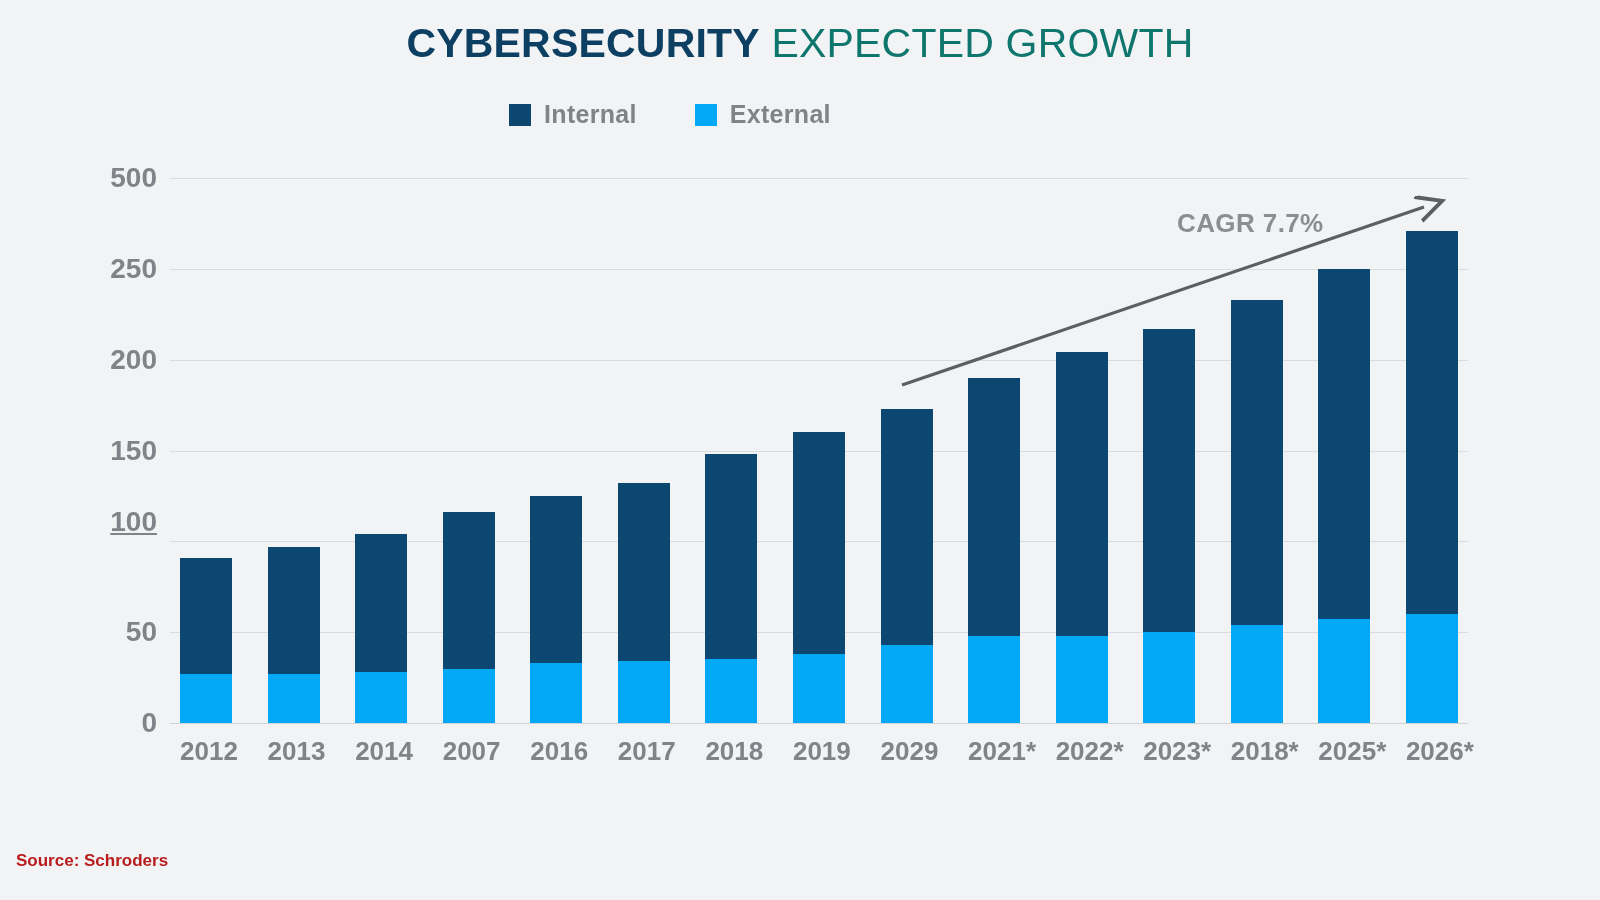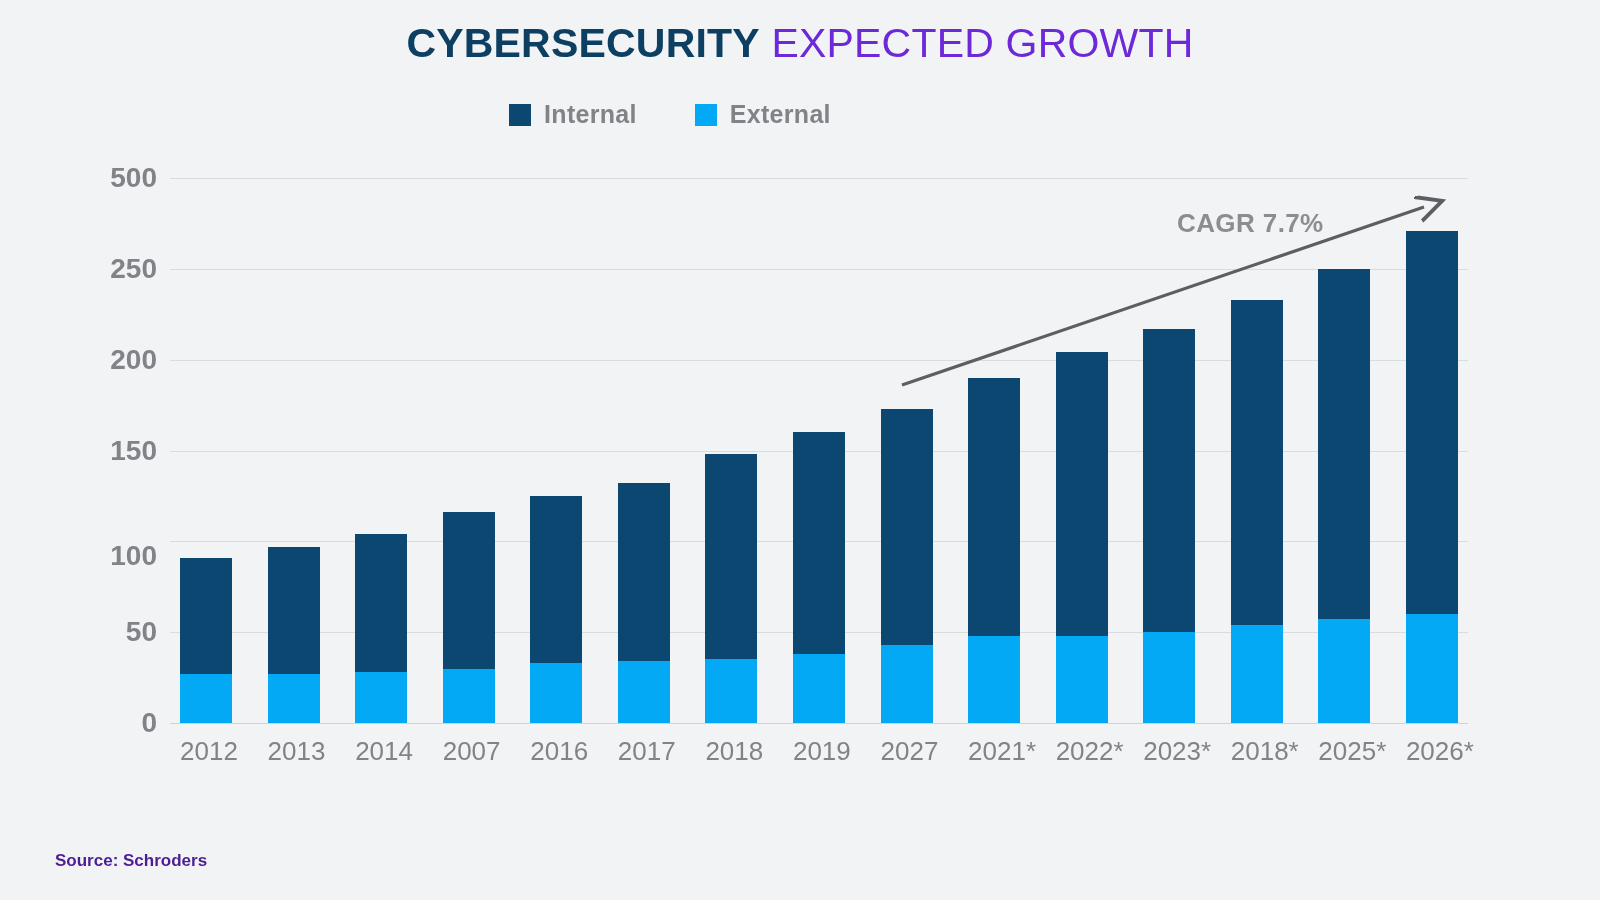--- a/index.html
+++ b/index.html
@@ -23,21 +23,21 @@
     font-size: 41px;
     letter-spacing: 0.2px;
     white-space: nowrap;
   }
   .title .t-strong {
     font-weight: bold;
     color: #0d3f63;
   }
   .title .t-light {
     font-weight: normal;
-    color: #6d28d9;
+    color: #0f766e;
   }
 
   
   .legend {
     position: absolute;
     top: 100px; left: 0; width: 1340px;
     display: flex;
     justify-content: center;
     align-items: center;
     gap: 58px;
@@ -122,21 +122,21 @@
     height: 46px;
     display: flex;
     align-items: center;
     justify-content: space-between;
     padding: 0 10px;
   }
   .xlabel {
     width: 52px;
     text-align: left;
     font-size: 26px;
-    font-weight: normal;
+    font-weight: bold;
     color: #808488;
     white-space: nowrap;
   }
 
   
   .cagr-svg {
     position: absolute;
     left: 880px; top: 185px;
     width: 580px; height: 215px;
     overflow: visible;
@@ -158,23 +158,22 @@
     font-size: 23px;
     font-weight: bold;
     color: #808488;
     white-space: nowrap;
   }
   .source {
     position: absolute;
     left: 16px; top: 851px;
     font-size: 17px;
     font-weight: bold;
-    color: #4c1d95;
-    white-space: nowrap;
-    margin-left: 39px;
+    color: #b91c1c;
+    white-space: nowrap;
   }
 
   
   .logo {
     position: absolute;
     right: 22px; top: 782px;
     width: 168px; height: 100px;
     text-align: center;
   }
   .logo-word {
@@ -202,21 +201,21 @@
     </div>
     <div class="legend-item">
       <span class="legend-swatch" style="background:#03a9f4"></span>
       <span class="legend-label">External</span>
     </div>
   </div>
 
   <div class="ylabels" id="ylabels">
       <div class="ylabel" style="top: 545px;">0</div>
       <div class="ylabel" style="top: 454.167px;">50</div>
-      <div class="ylabel" style="top: 378px;">100</div>
+      <div class="ylabel" style="top: 344px; text-decoration: underline;">100</div>
       <div class="ylabel" style="top: 272.5px;">150</div>
       <div class="ylabel" style="top: 181.667px;">200</div>
       <div class="ylabel" style="top: 90.8333px;">250</div>
       <div class="ylabel" style="top: 0px;">500</div>
     </div>
 
   <div class="plot">
     <div class="gridlines" id="gridlines">
         <div class="gridline baseline" style="top: 545px;"></div>
         <div class="gridline" style="top: 454.167px;"></div>
@@ -292,21 +291,21 @@
 
   <div class="xlabels" id="xlabels">
       <div class="xlabel">2012</div>
       <div class="xlabel">2013</div>
       <div class="xlabel">2014</div>
       <div class="xlabel">2007</div>
       <div class="xlabel">2016</div>
       <div class="xlabel">2017</div>
       <div class="xlabel">2018</div>
       <div class="xlabel">2019</div>
-      <div class="xlabel">2027</div>
+      <div class="xlabel">2029</div>
       <div class="xlabel">2021*</div>
       <div class="xlabel">2022*</div>
       <div class="xlabel">2023*</div>
       <div class="xlabel">2018*</div>
       <div class="xlabel">2025*</div>
       <div class="xlabel">2026*</div>
     </div>
 
   <svg class="cagr-svg" viewBox="0 0 580 215" preserveAspectRatio="none">
     <defs>

